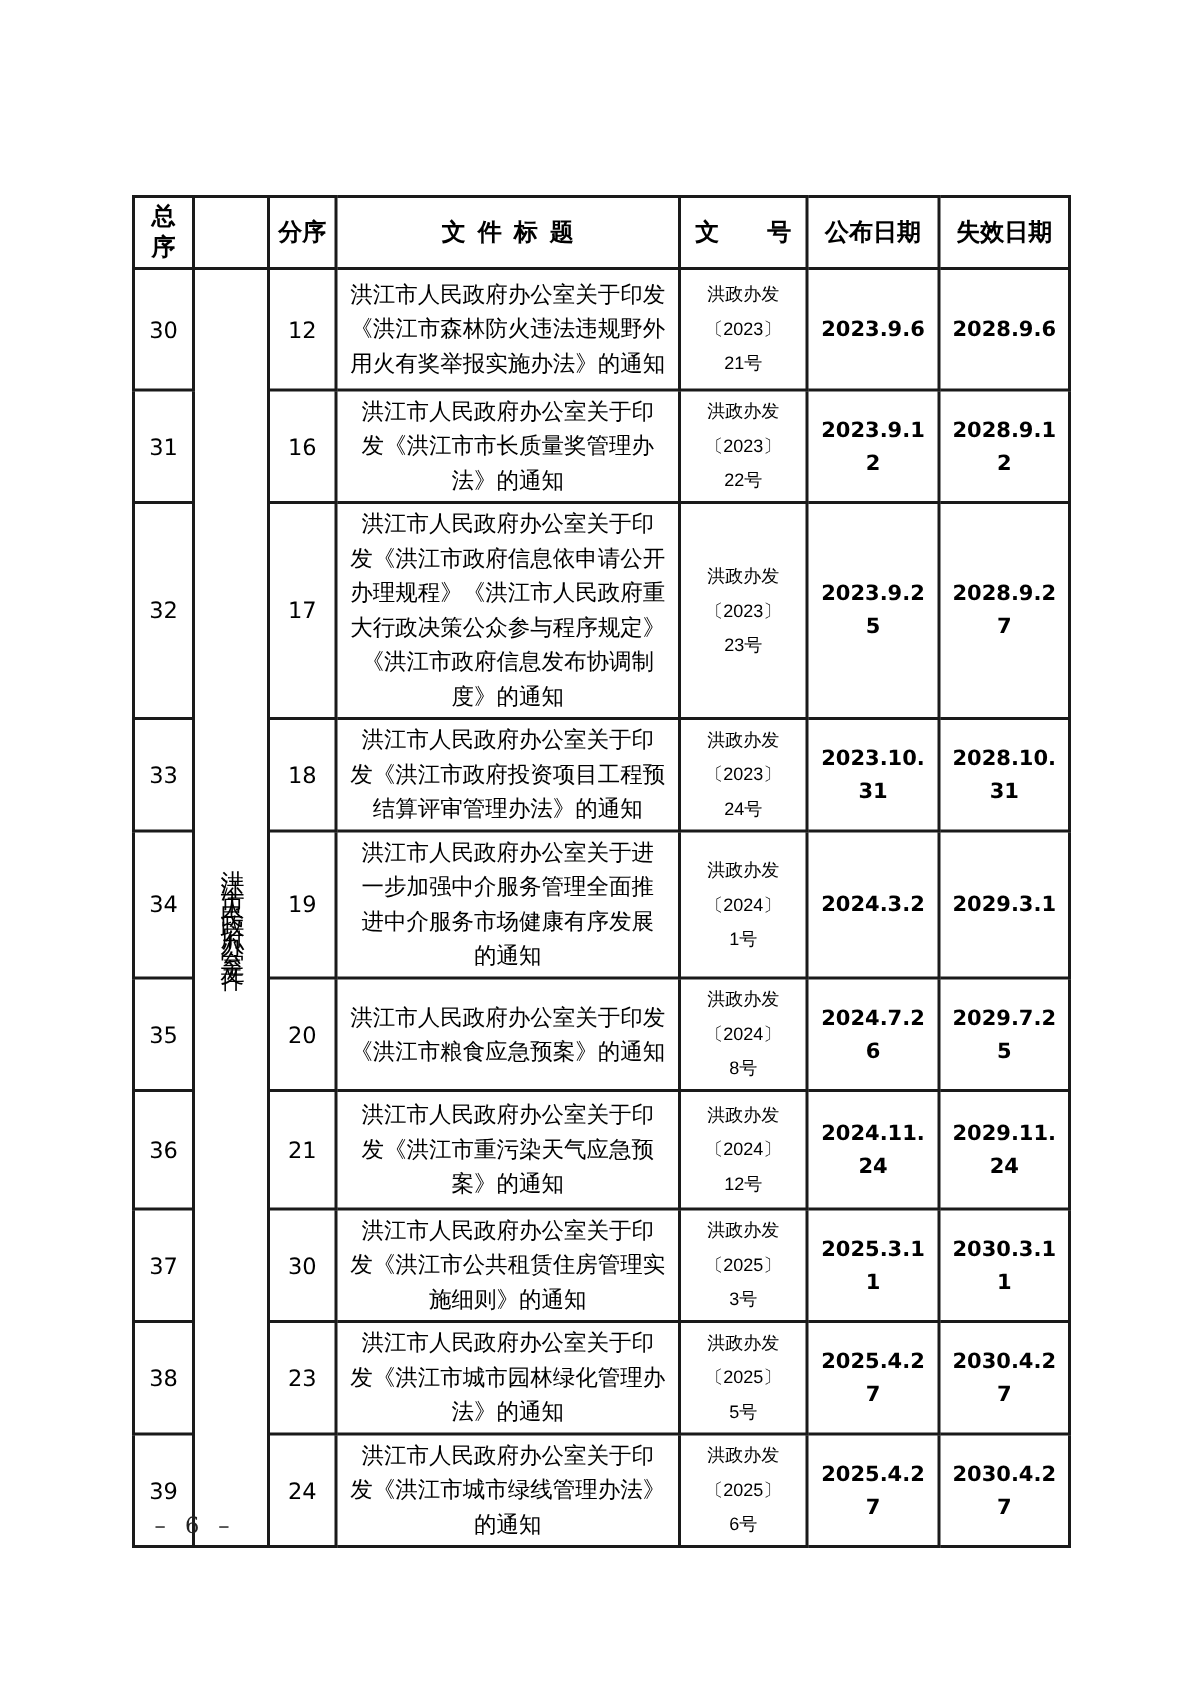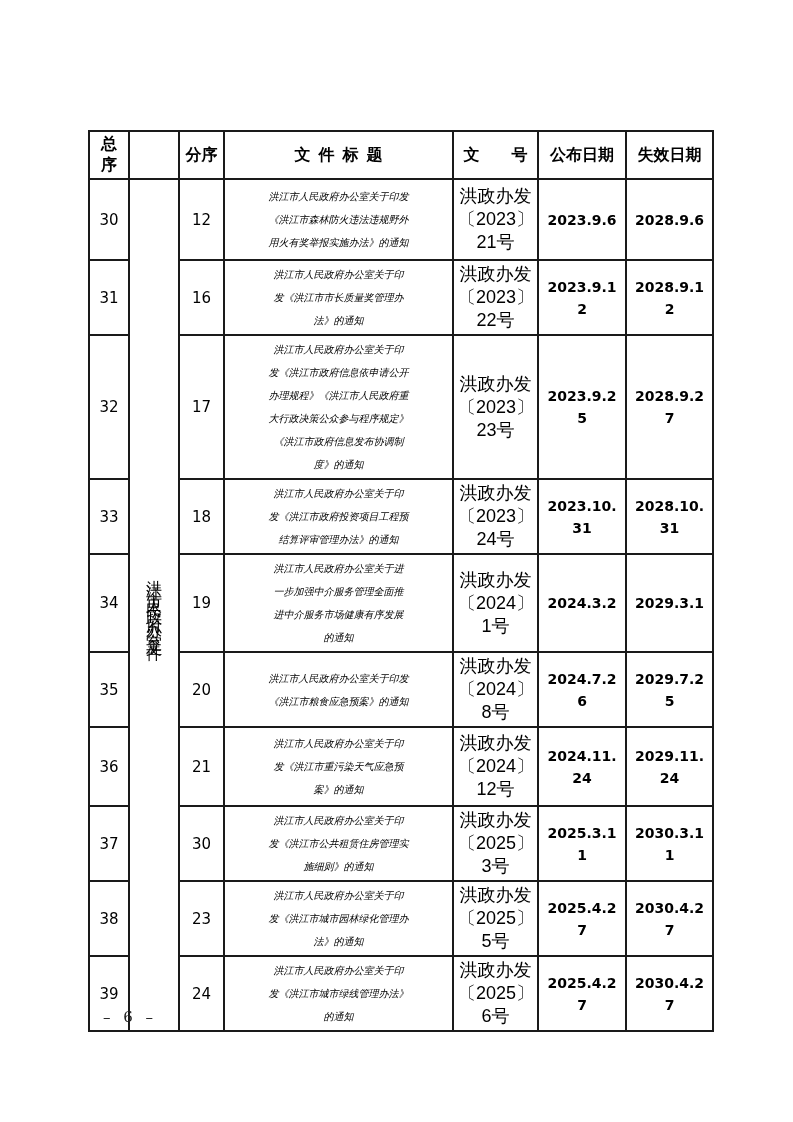--- a/index.html
+++ b/index.html
@@ -34,28 +34,27 @@
     font-size: 16px;
     font-weight: bold;
     height: 41px;
   }
   th.ls-wide { letter-spacing: 8px; text-indent: 8px; }
   td.num-cell {
     font-family: "DejaVu Sans", sans-serif;
     font-size: 15px;
   }
   td.title-cell {
-    font-size: 10px;
+    font-size: 15px;
     line-height: 23px;
     white-space: pre-line;
     padding: 2px 3px;
-    font-style: italic;
   }
   td.docno-cell {
-    font-size: 18px;
+    font-size: 12px;
     line-height: 23px;
     white-space: pre-line;
     margin-top: 16px;
   }
   td.date-cell {
     font-family: "DejaVu Sans", sans-serif;
     font-size: 14px;
     line-height: 22px;
     word-break: break-all;
     padding: 2px 6px;

